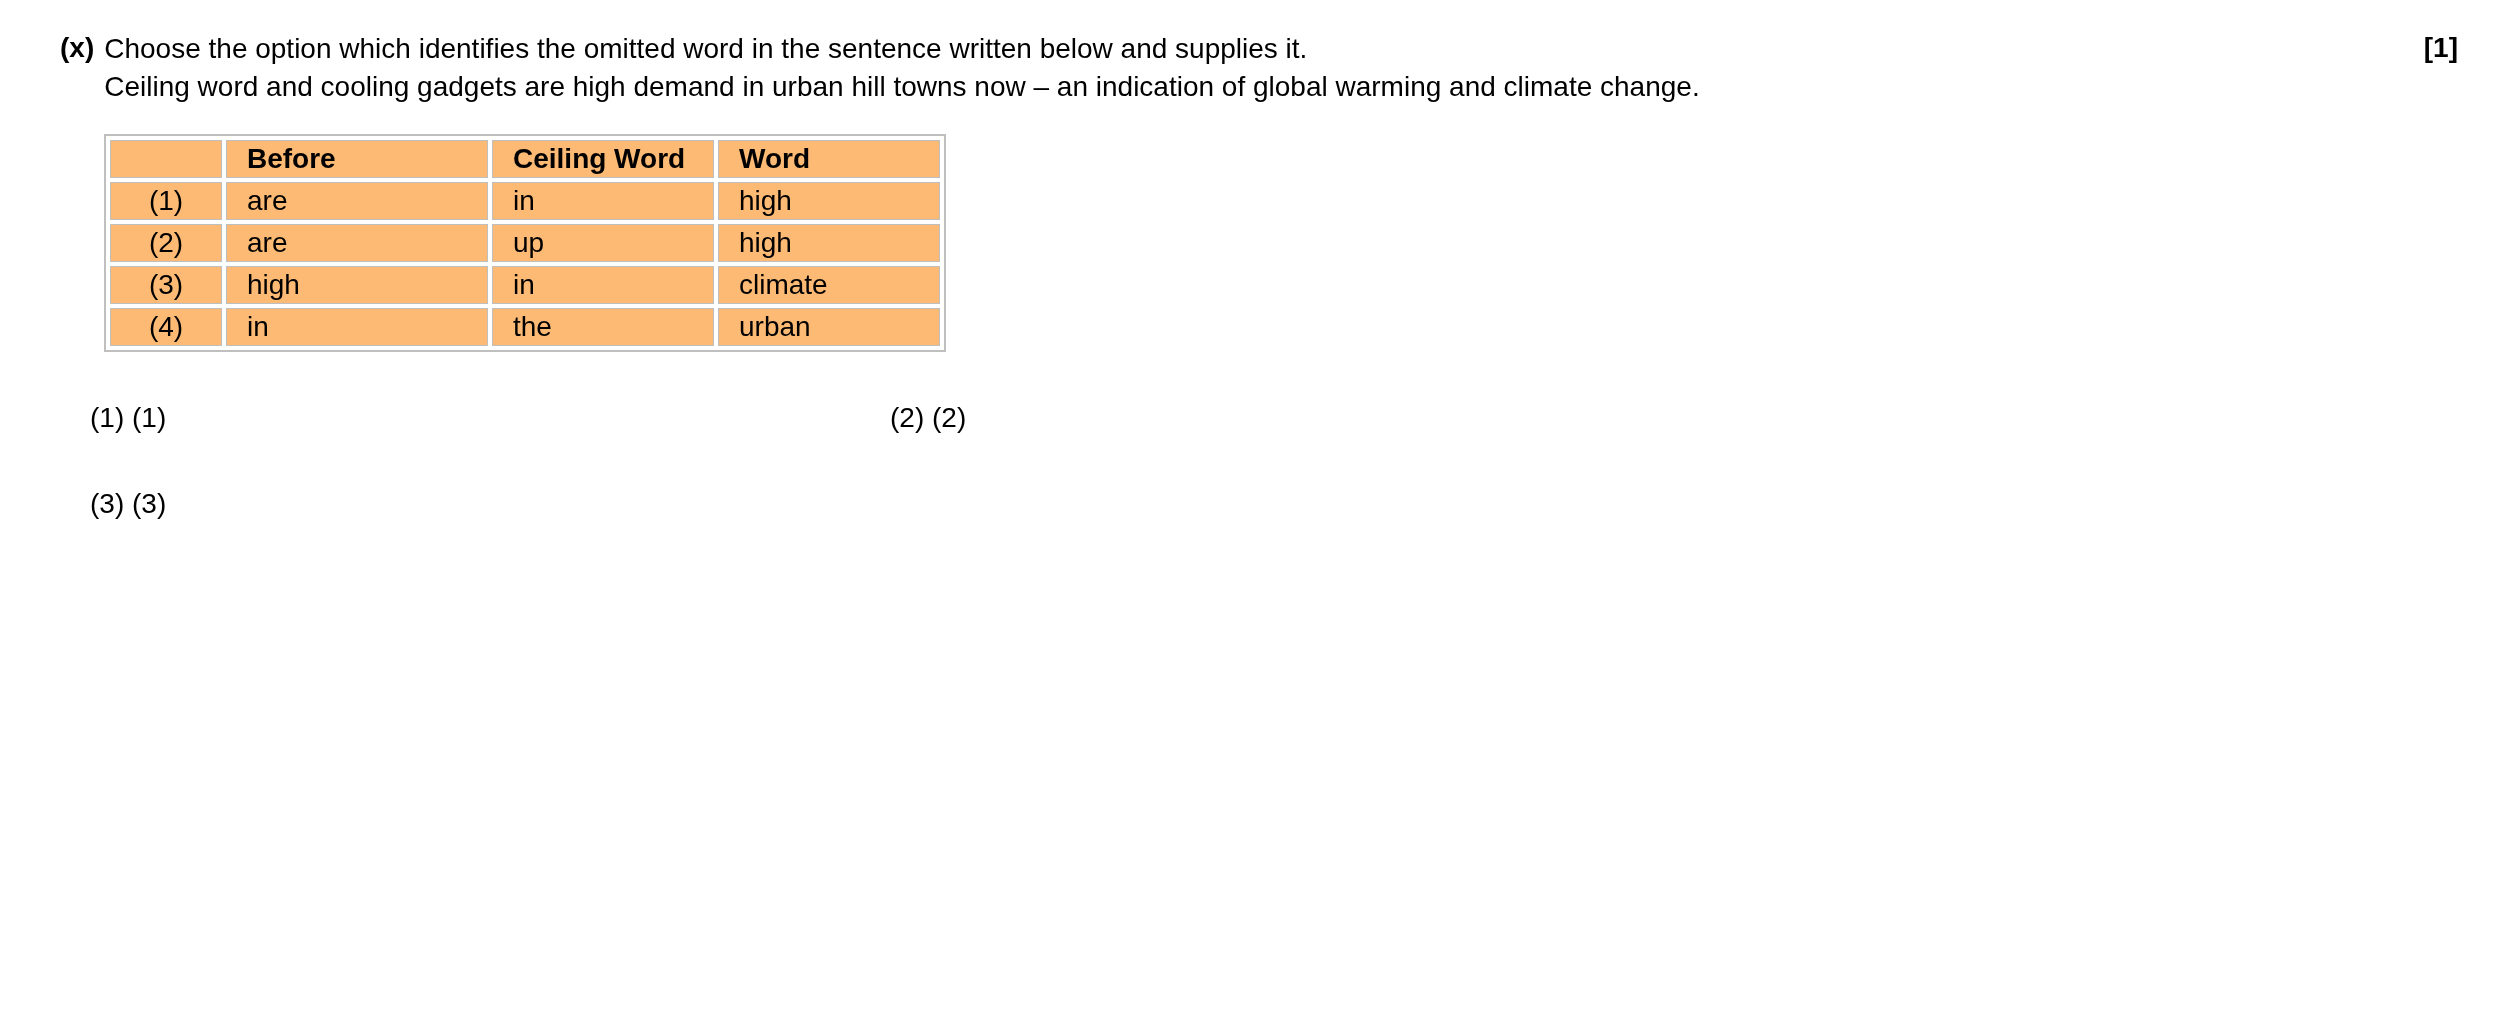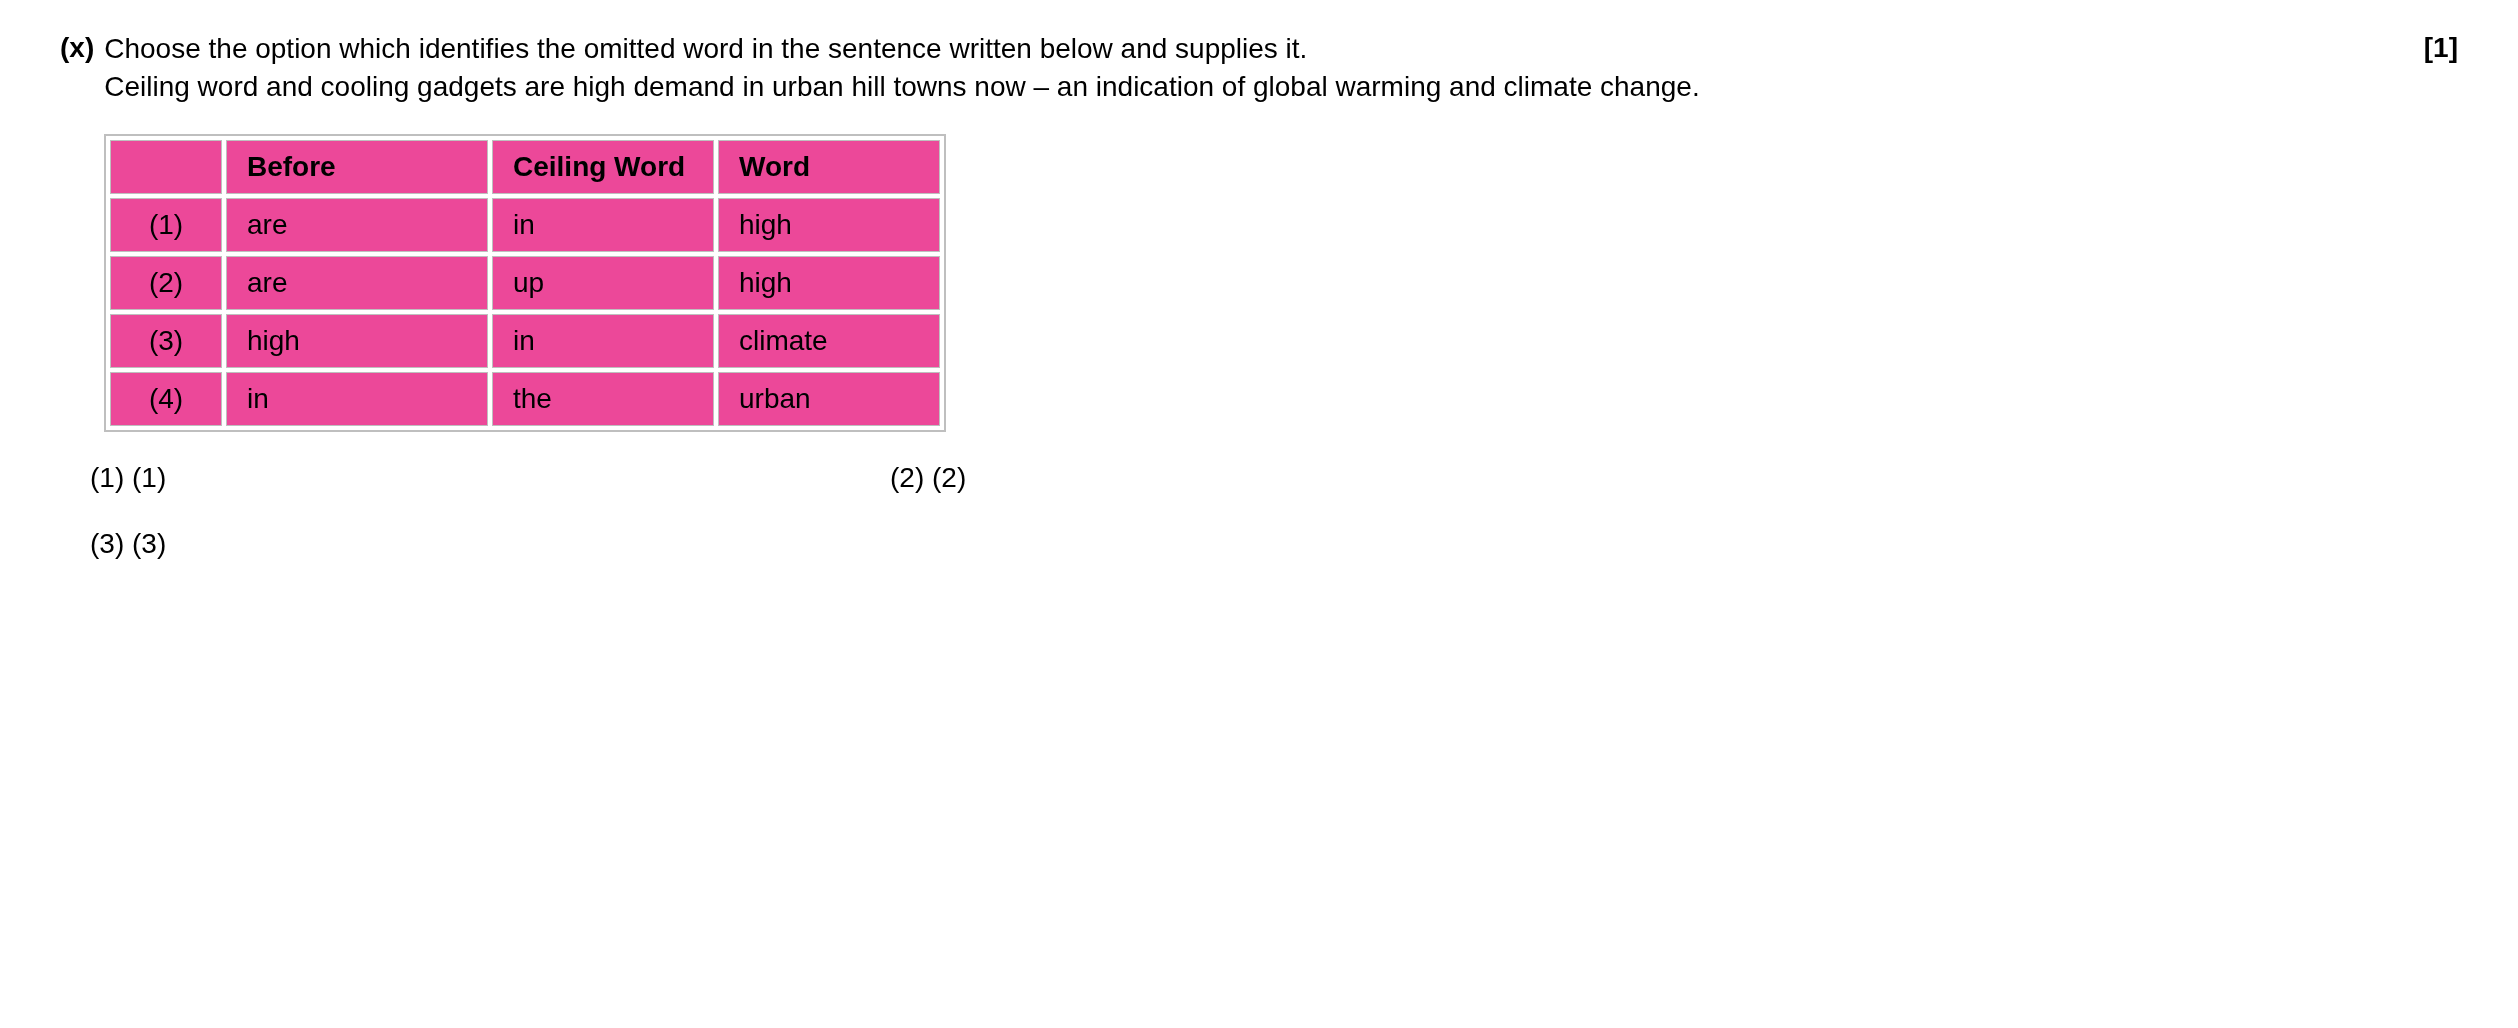--- a/index.html
+++ b/index.html
@@ -38,24 +38,24 @@
       margin-left: 44px;
     }
     table.options {
       border-collapse: separate;
       border-spacing: 4px;
       border: 2px solid #bfbfbf;
     }
     table.options th,
     table.options td {
       border: 1px solid #bfbfbf;
-      padding: 10px 20px;
+      padding: 2px 20px;
       text-align: left;
       font-size: 28px;
-      background: #ec4899;
+      background: #fdba74;
       vertical-align: top;
     }
     table.options th {
       font-weight: bold;
     }
     table.options th.blank,
     table.options td.rowlabel {
       width: 70px;
       text-align: center;
     }
@@ -65,20 +65,21 @@
     .answers {
       margin-top: 30px;
       margin-left: 30px;
       display: grid;
       grid-template-columns: 1fr 1fr;
       row-gap: 34px;
       max-width: 1600px;
     }
     .answer-item {
       font-size: 28px;
+      margin-top: 20px;
     }
   </style>
 </head>
 <body>
 
 <div class="question-wrap">
   <div class="q-number">(x)</div>
   <div class="q-body">
     <div class="q-text">
       <span>Choose the option which identifies the omitted word in the sentence written below and supplies it.</span><br>

